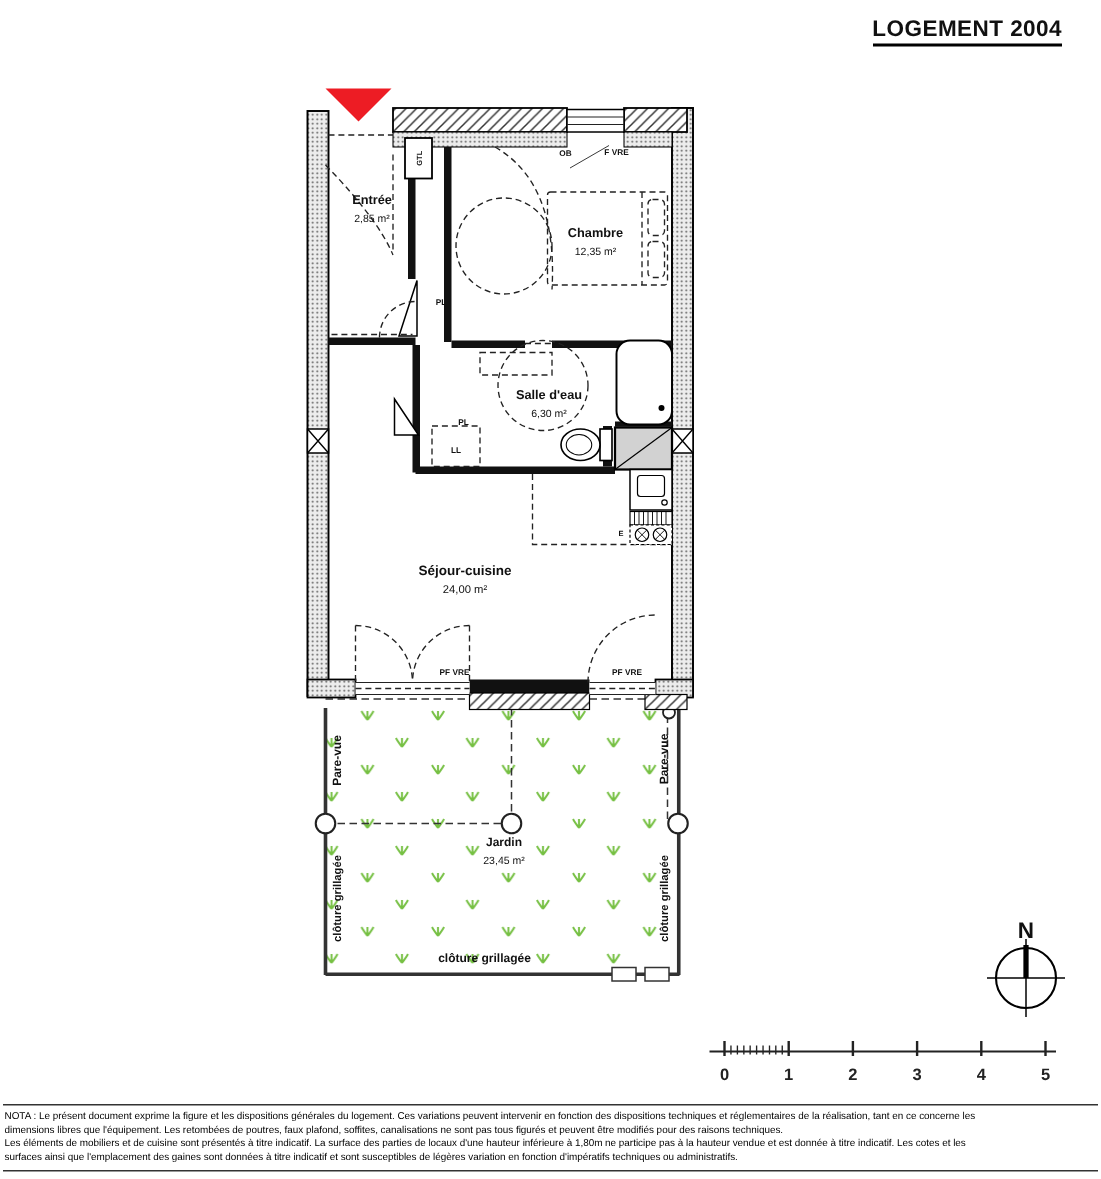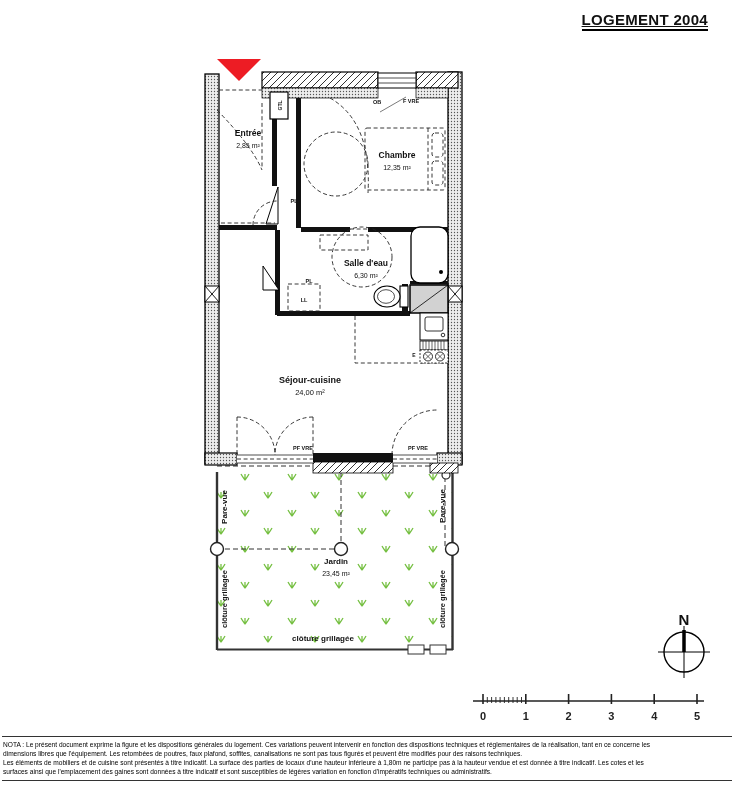--- a/index.html
+++ b/index.html
@@ -1,20 +1,20 @@
 <!DOCTYPE html>
 <html><head>
 <meta charset="utf-8">
 <style>
   html,body{margin:0;padding:0;background:#fff;}
   .page{position:relative;width:734px;height:786px;background:#fff;overflow:hidden;
         font-family:"Liberation Sans",sans-serif;color:#111;}
   .plan-svg{position:absolute;left:0;top:0;width:734px;height:786px;}
   .title{position:absolute;top:11px;right:26px;font-size:15px;font-weight:bold;
-         letter-spacing:.3px;border-bottom:2px solid #000;padding-bottom:1px;text-decoration:underline;}
+         letter-spacing:.3px;border-bottom:2px solid #000;padding-bottom:1px;}
   .nota{position:absolute;left:2px;right:2px;top:736px;border-top:1px solid #333;
         border-bottom:1px solid #333;padding:3px 1px 4px 1px;}
   .nota div{font-size:6.6px;line-height:9px;white-space:nowrap;color:#000;}
   svg text{font-family:"Liberation Sans",sans-serif;fill:#111;}
   .room-name{font-weight:bold;font-size:8.5px;text-anchor:middle;}
   .room-area{font-size:7px;text-anchor:middle;}
   .tiny{font-size:5.5px;font-weight:bold;text-anchor:middle;}
   .fence-label{font-size:8px;font-weight:bold;text-anchor:middle;}
   .scale-num{font-size:11px;font-weight:bold;text-anchor:middle;fill:#222;}
   .north-n{font-size:15px;font-weight:bold;text-anchor:middle;}

